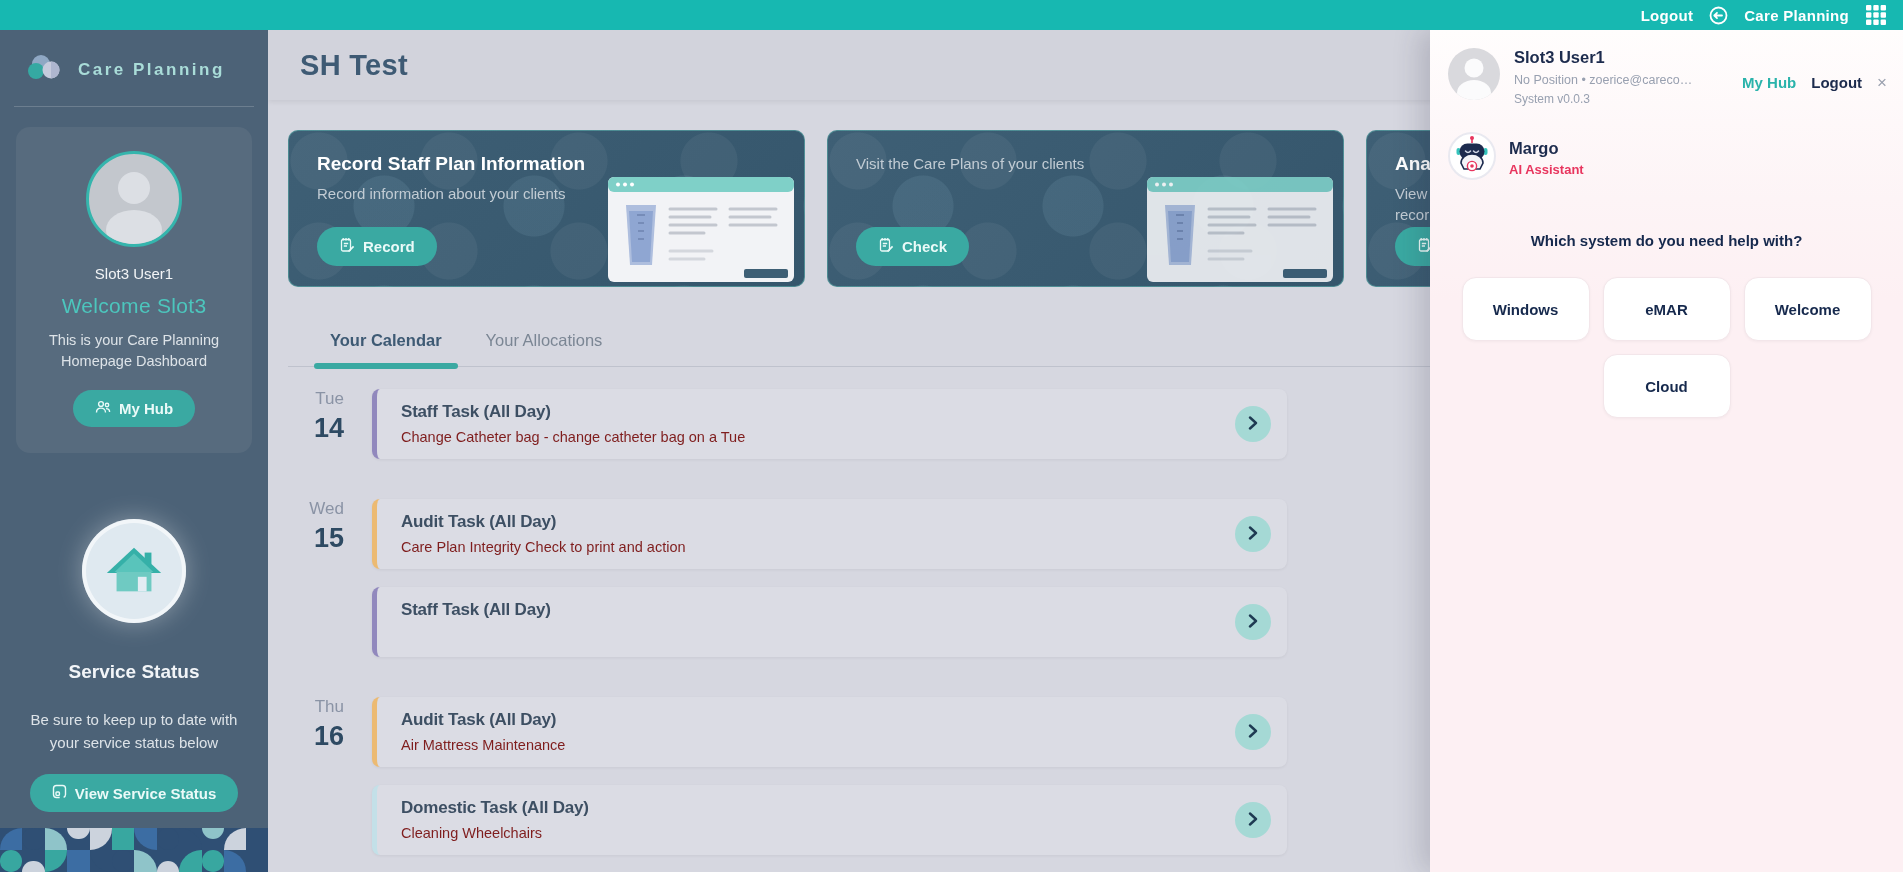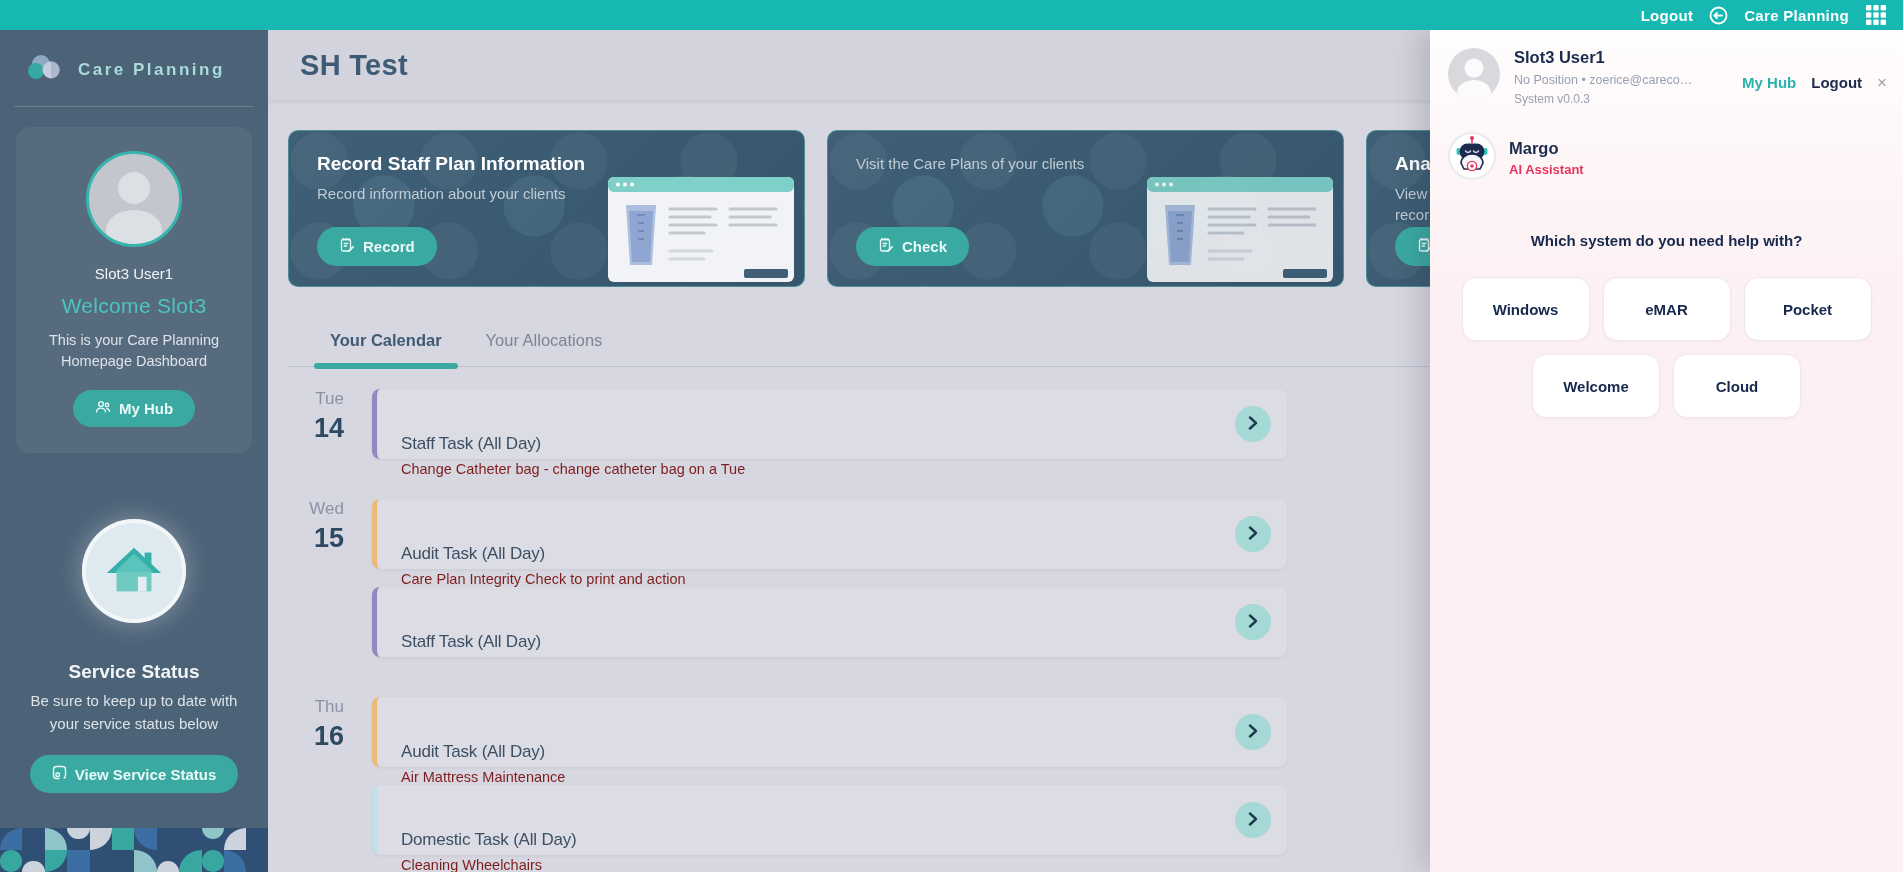--- a/index.html
+++ b/index.html
@@ -26,21 +26,21 @@
   .uc-welcome { font-size:21px; color:#4cc6bd; margin-bottom:12px; letter-spacing:.3px; }
   .uc-desc { font-size:14.5px; line-height:1.45; color:#dde3e8; margin-bottom:18px; }
   .pill-btn { display:inline-flex; align-items:center; gap:8px; background:#3aa9a2; color:#eafaf8;
               border:none; border-radius:22px; padding:10px 22px; font-size:15px; font-weight:bold; cursor:pointer;
               font-family:inherit; }
   .service { text-align:center; margin-top:66px; }
   .house-circle { width:104px; height:104px; border-radius:50%; background:#dfe9f0; margin:0 auto;
                   display:flex; align-items:center; justify-content:center;
                   box-shadow:0 0 26px rgba(255,255,255,.35), inset 0 0 0 4px rgba(255,255,255,.6); }
   .svc-title { font-size:19px; font-weight:bold; color:#f2f5f8; margin-top:38px; }
-  .svc-desc { font-size:15px; line-height:1.5; color:#dde3e8; margin:7px 18px 20px; }
+  .svc-desc { font-size:15px; line-height:1.5; color:#dde3e8; margin:26px 18px 20px; }
   .mosaic { margin-top:auto; background:#2f4f74; height:44px; display:flex; flex-wrap:wrap; overflow:hidden; }
   .tile { width:22.4px; height:22px; position:relative; }
   .tile i { position:absolute; inset:0; }
 
   
   .main { position:absolute; left:268px; top:30px; width:1635px; height:842px; overflow:hidden; }
   .main-header { height:70px; background:#d2d3dc; box-shadow:0 2px 5px rgba(0,0,0,.07);
                  display:flex; align-items:center; padding-left:32px; }
   .page-title { font-size:29px; font-weight:bold; color:#3e5a74; letter-spacing:.3px; }
   .cards-row { display:flex; gap:22px; padding:30px 0 0 20px; }
@@ -67,21 +67,21 @@
   .cal-group { display:flex; margin-bottom:40px; }
   .day-col { width:72px; flex:none; text-align:right; padding-right:28px; }
   .day-name { font-size:17px; color:#8a93a5; }
   .day-num { font-size:27px; font-weight:bold; color:#2e4a63; margin-top:4px; }
   .tasks-col { width:915px; flex:none; display:flex; flex-direction:column; gap:18px; }
   .task-card { position:relative; background:#dbdce4; border-radius:8px; height:70px; padding:13px 60px 0 24px;
                border-left:5px solid #9188bd; box-shadow:0 1px 3px rgba(0,0,0,.06); cursor:pointer; }
   .task-card.type-audit { border-left-color:#ecba72; }
   .task-card.type-staff { border-left-color:#9188bd; }
   .task-card.type-domestic { border-left-color:#c3e0e8; }
-  .task-title { font-size:17px; font-weight:normal; color:#3d4f63; letter-spacing:-.2px;margin-top:32px; }
+  .task-title { font-size:17px; font-weight:bold; color:#3d4f63; letter-spacing:-.2px; }
   .task-desc { font-size:14.5px; color:#7f1d1d; margin-top:7px; }
   .chev-btn { position:absolute; right:16px; top:17px; width:36px; height:36px; border-radius:50%;
               background:#a5d9d5; border:none; display:flex; align-items:center; justify-content:center; cursor:pointer; }
 
   
   .panel { position:absolute; left:1430px; top:30px; width:473px; height:842px; z-index:20;
            background:linear-gradient(180deg,#fffdfd 0%, #fdf4f6 20%, #fdf0f3 32%, #fdf0f3 100%);
            box-shadow:-10px 0 26px rgba(40,40,60,.18); }
   .panel-head { display:flex; align-items:flex-start; padding:18px 16px 0 18px; }
   .ph-avatar { width:52px; height:52px; border-radius:50%; background:#d9d9dd; overflow:hidden; position:relative; flex:none; }
@@ -544,17 +544,16 @@
       <div class="as-name">Margo</div>
       <div class="as-role">AI Assistant</div>
     </div>
   </div>
 
   <div class="chat-msg">Which system do you need help with?</div>
 
   <div class="options" id="options">
       <button class="opt-btn">Windows</button>
       <button class="opt-btn">eMAR</button>
-      <button class="opt-btn">Pocket</button>
       <button class="opt-btn">Welcome</button>
       <button class="opt-btn">Cloud</button>
     </div>
 </div>
 
 </body></html>

